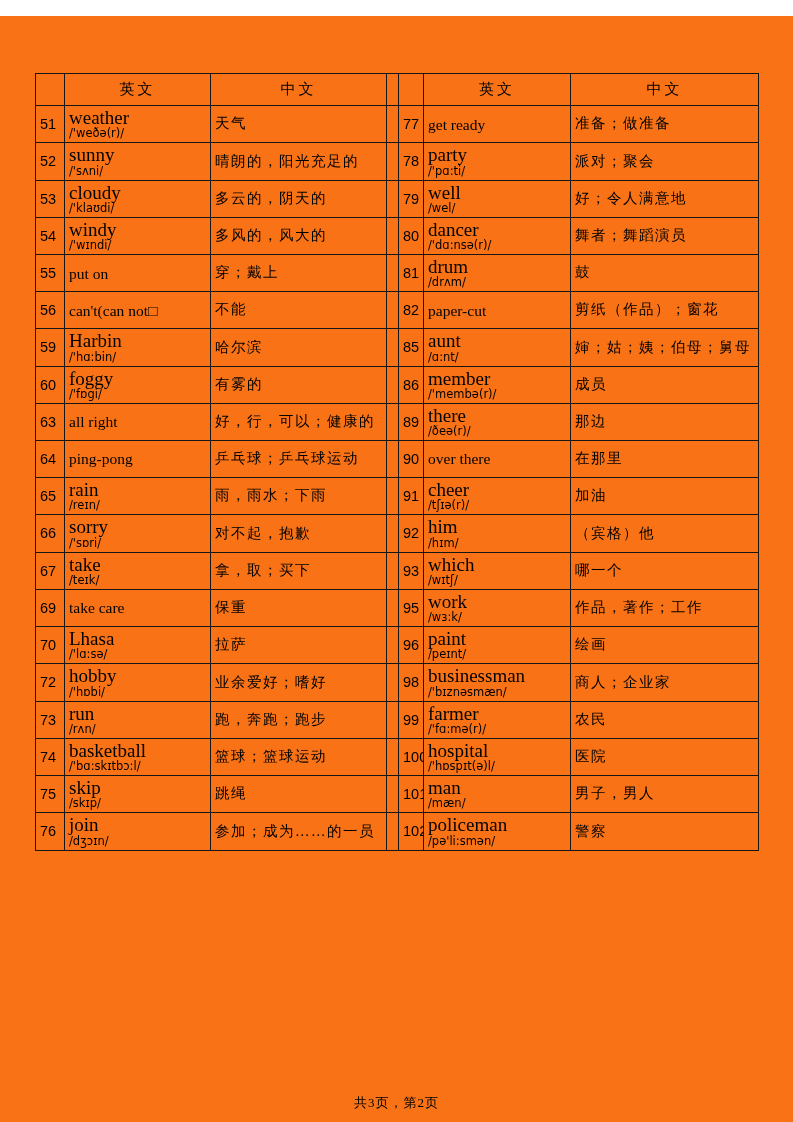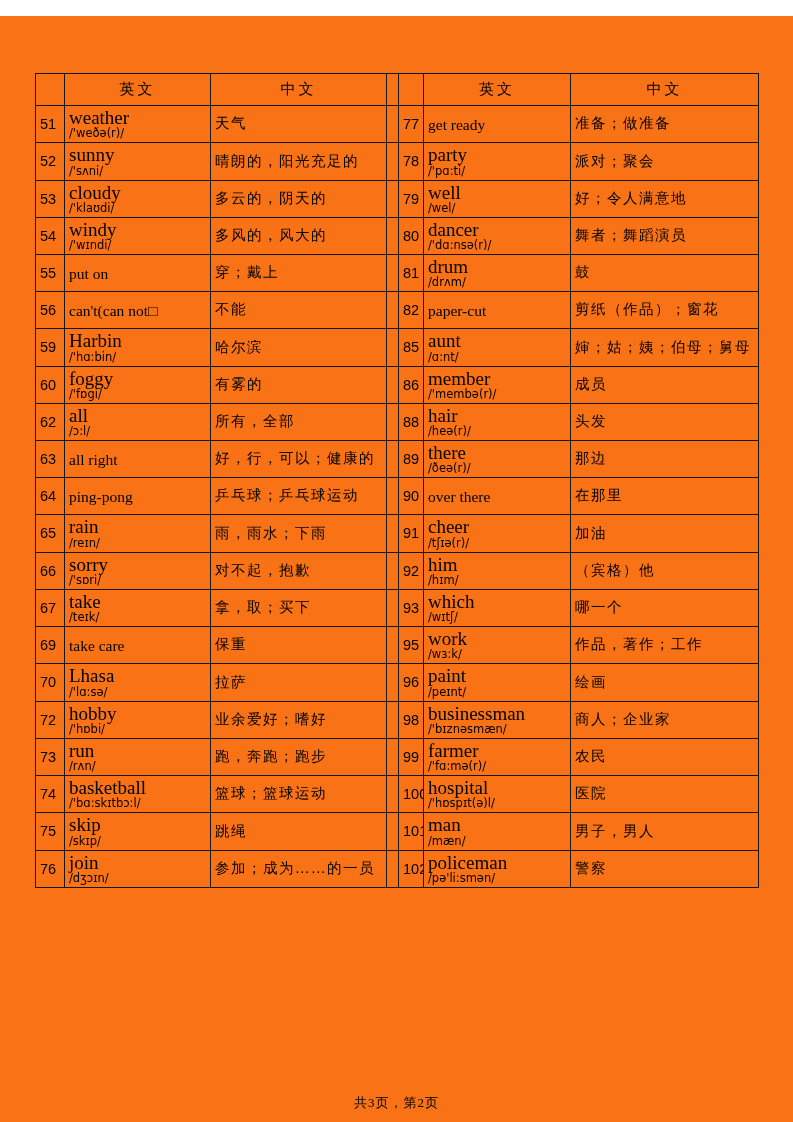--- a/index.html
+++ b/index.html
@@ -225,35 +225,20 @@
           <td class="zh">有雾的</td>
           <td class="sep"></td>
           <td class="num">86</td>
           <td class="en">
             <span class="word">member</span>
             <span class="ipa">/'membə(r)/</span>
           </td>
           <td class="zh">成员</td>
         </tr>
         <tr>
-          <td class="num">62</td>
-          <td class="en">
-            <span class="word">all</span>
-            <span class="ipa">/ɔ:l/</span>
-          </td>
-          <td class="zh">所有，全部</td>
-          <td class="sep"></td>
-          <td class="num">88</td>
-          <td class="en">
-            <span class="word">hair</span>
-            <span class="ipa">/heə(r)/</span>
-          </td>
-          <td class="zh">头发</td>
-        </tr>
-        <tr>
           <td class="num">63</td>
           <td class="en">
             <span class="word small">all right</span>
           </td>
           <td class="zh">好，行，可以；健康的</td>
           <td class="sep"></td>
           <td class="num">89</td>
           <td class="en">
             <span class="word">there</span>
             <span class="ipa">/ðeə(r)/</span>

